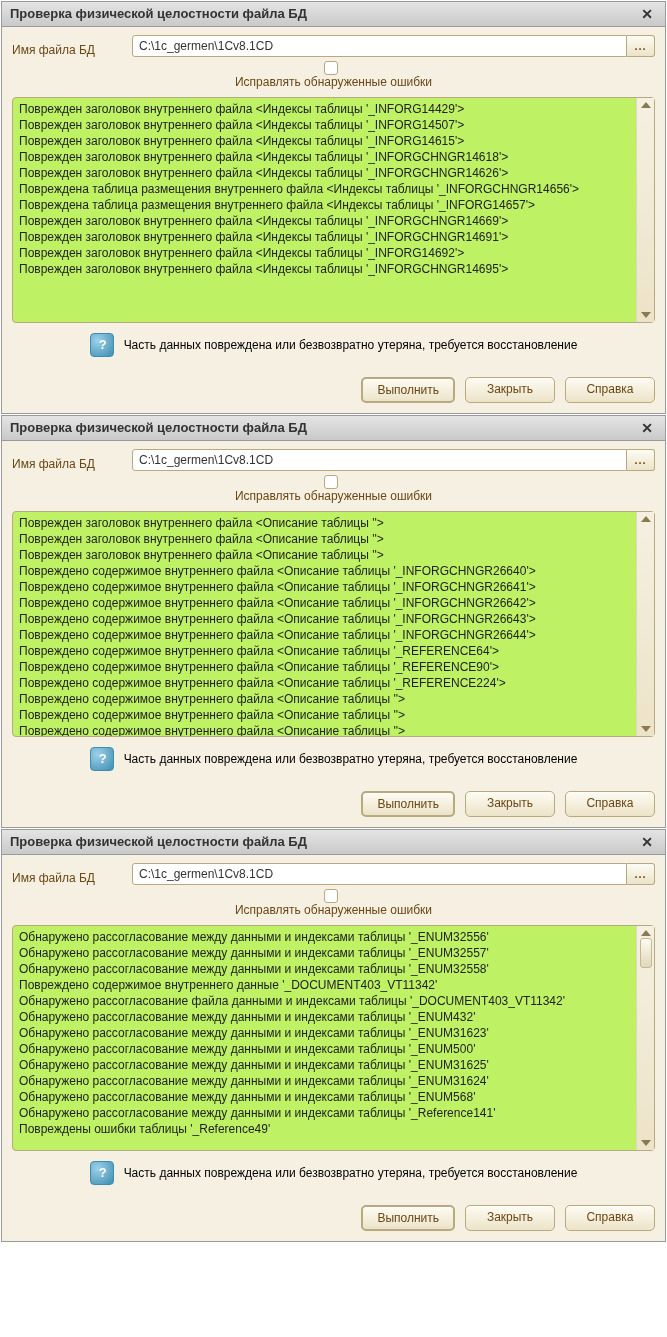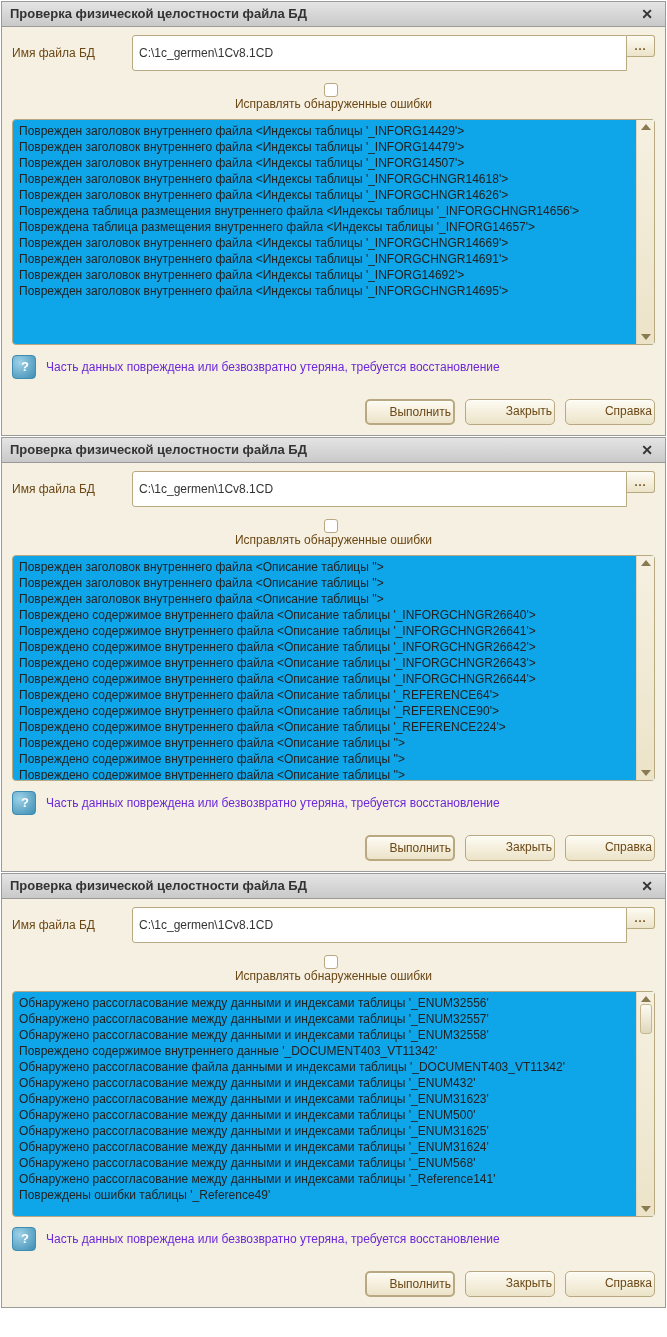--- a/index.html
+++ b/index.html
@@ -33,41 +33,41 @@
     font-size: 14px;
     color: #333;
     cursor: pointer;
     padding: 0 4px;
   }
   .content {
     padding: 8px 10px 10px 10px;
   }
   .row {
     display: flex;
-    align-items: center;
-    margin-bottom: 12px;
+    align-items: flex-end;
+    margin-bottom: 4px;
   }
   .label {
     color: #6b4815;
     width: 120px;
     font-size: 12px;
   }
   .path-input {
     flex: 1;
     display: flex;
     align-items: stretch;
   }
   .path-input input {
     flex: 1;
     border: 1px solid #b8a980;
     background: #fff;
     padding: 2px 6px;
     font-size: 12px;
     color: #333;
-    height: 36px;
+    height: 22px;
     border-radius: 3px 0 0 3px;
   }
   .browse-btn {
     width: 28px;
     height: 22px;
     border: 1px solid #b8a980;
     border-left: none;
     background: linear-gradient(#fdfbf3,#ece3c8);
     border-radius: 0 3px 3px 0;
     display: flex;
@@ -90,21 +90,21 @@
     width: 14px;
     height: 14px;
     border: 1px solid #b8a980;
     background: #fff;
     border-radius: 3px;
     margin-right: 5px;
     cursor: pointer;
   }
   .log-wrap {
     border: 1px solid #b8a980;
-    background: #0ea5e9;
+    background: #bef264;
     border-radius: 4px;
     padding: 0;
     display: flex;
   }
   .log {
     flex: 1;
     padding: 3px 6px;
     font-size: 12px;
     color: #222;
     overflow: hidden;
@@ -135,21 +135,22 @@
     background: linear-gradient(#fdfbf3,#e0d7bc);
     border: 1px solid #c5b88f;
     border-radius: 3px;
     margin: 2px 0;
   }
   .scroll-track { flex:1; }
   .status-row {
     display: flex;
     align-items: center;
     margin-top: 10px;
-    color: #6d28d9;
+    color: #000000;
+    justify-content: center;
   }
   .db-icon {
     width: 24px; height: 24px;
     margin-right: 10px;
     background: radial-gradient(circle at 30% 30%, #9dd1e8, #3d8db2);
     border-radius: 4px;
     position: relative;
     border: 1px solid #3d8db2;
   }
   .db-icon::after {
@@ -161,28 +162,28 @@
     font-size: 13px;
   }
   .button-row {
     display: flex;
     justify-content: flex-end;
     margin-top: 20px;
     gap: 10px;
   }
   .btn {
     min-width: 90px;
-    padding: 4px 2px;
+    padding: 4px 14px;
     border: 1px solid #b8a980;
     background: linear-gradient(#fdfbf3,#ece3c8);
     border-radius: 5px;
     color: #6b4815;
     font-size: 12px;
     cursor: pointer;
-    text-align: right;
+    text-align: center;
     box-shadow: 0 1px 0 rgba(255,255,255,0.6) inset;
   }
   .btn.primary {
     border: 2px solid #b8a980;
   }
 </style>
 </head>
 <body>
 
 <div class="dialog">
@@ -198,22 +199,22 @@
         <div class="browse-btn">...</div>
       </div>
     </div>
     <div class="checkbox-row">
       <div class="checkbox"></div>
       <span>Исправлять обнаруженные ошибки</span>
     </div>
     <div class="log-wrap">
       <div class="log" style="height:224px">
           <div class="line">Поврежден заголовок внутреннего файла &lt;Индексы таблицы '_INFORG14429'&gt;</div>
-          <div class="line">Поврежден заголовок внутреннего файла &lt;Индексы таблицы '_INFORG14479'&gt;</div>
           <div class="line">Поврежден заголовок внутреннего файла &lt;Индексы таблицы '_INFORG14507'&gt;</div>
+          <div class="line">Поврежден заголовок внутреннего файла &lt;Индексы таблицы '_INFORG14615'&gt;</div>
           <div class="line">Поврежден заголовок внутреннего файла &lt;Индексы таблицы '_INFORGCHNGR14618'&gt;</div>
           <div class="line">Поврежден заголовок внутреннего файла &lt;Индексы таблицы '_INFORGCHNGR14626'&gt;</div>
           <div class="line">Повреждена таблица размещения внутреннего файла &lt;Индексы таблицы '_INFORGCHNGR14656'&gt;</div>
           <div class="line">Повреждена таблица размещения внутреннего файла &lt;Индексы таблицы '_INFORG14657'&gt;</div>
           <div class="line">Поврежден заголовок внутреннего файла &lt;Индексы таблицы '_INFORGCHNGR14669'&gt;</div>
           <div class="line">Поврежден заголовок внутреннего файла &lt;Индексы таблицы '_INFORGCHNGR14691'&gt;</div>
           <div class="line">Поврежден заголовок внутреннего файла &lt;Индексы таблицы '_INFORG14692'&gt;</div>
           <div class="line">Поврежден заголовок внутреннего файла &lt;Индексы таблицы '_INFORGCHNGR14695'&gt;</div>
         </div>
       <div class="scrollbar">

